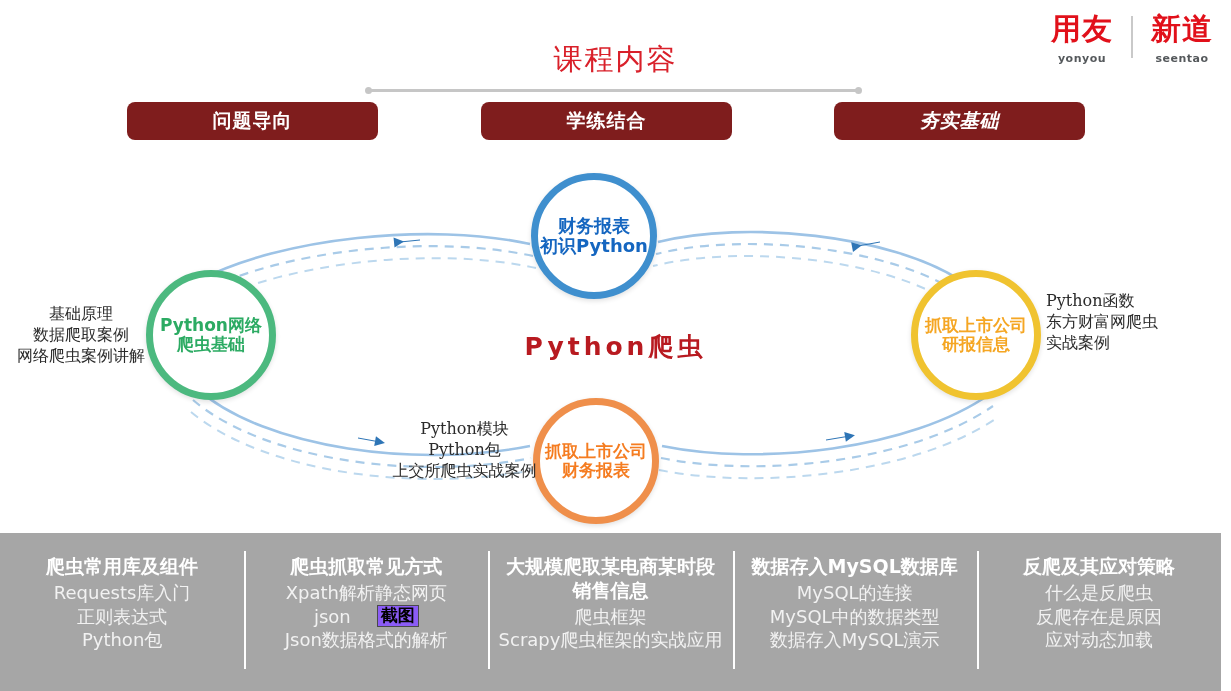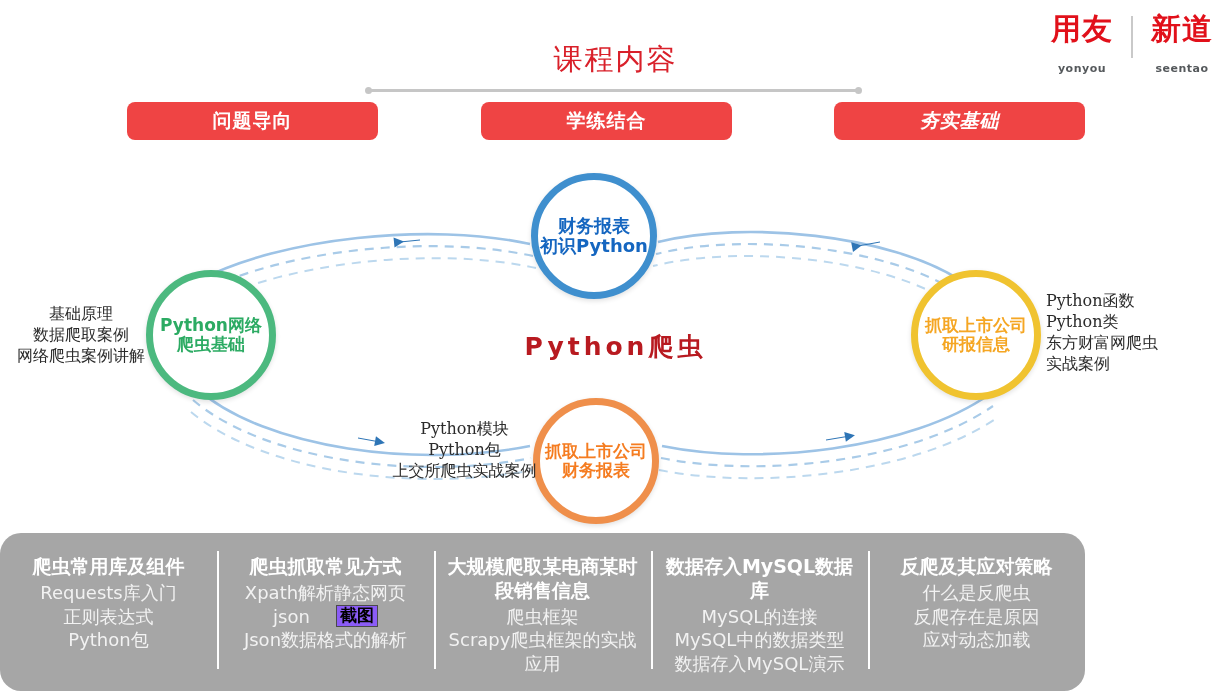--- a/index.html
+++ b/index.html
@@ -8,41 +8,41 @@
     background:#ffffff;
     font-family:"Liberation Sans", sans-serif;
     position:relative;
     overflow:hidden;
   }
 
   
   .logo { position:absolute; top:14px; right:18px; display:flex; align-items:flex-start; }
   .logo-block { display:flex; flex-direction:column; align-items:center; }
   .logo-cn { font-family:"DejaVu Sans", sans-serif; font-weight:bold; font-size:30px; color:#e1101a; line-height:1.0; letter-spacing:1px; }
-  .logo-en { font-family:"DejaVu Sans", sans-serif; font-size:11px; color:#55595c; letter-spacing:0.5px; margin-top:18px; font-weight:bold; }
+  .logo-en { font-family:"DejaVu Sans", sans-serif; font-size:11px; color:#55595c; letter-spacing:0.5px; margin-top:8px; font-weight:bold; }
   .logo-sep { width:2px; height:42px; background:#c9c9c9; margin:2px 18px 0 18px; }
 
   
   .page-title {
     position:absolute; top:40px; left:0; width:1231px; text-align:center;
     font-family:"DejaVu Sans", sans-serif;
     font-size:29px; color:#d9202a; letter-spacing:2px; font-weight:normal;
   }
 
   
   .connector { position:absolute; top:86px; left:365px; width:497px; height:8px; }
   .connector .bar { position:absolute; top:3px; left:4px; width:489px; height:3px; background:#c6c6c6; border-radius:2px; }
   .connector .dot { position:absolute; top:1px; width:7px; height:7px; border-radius:50%; background:#c6c6c6; }
   .connector .dot.l { left:0; }
   .connector .dot.r { right:0; }
 
   
   .pill {
     position:absolute; height:38px; border-radius:8px;
-    background:#ef4444;
+    background:#7f1d1d;
     display:flex; align-items:center; justify-content:center;
     color:#ffffff; font-family:"DejaVu Sans", sans-serif;
     font-size:19px; font-weight:bold; letter-spacing:1px;
   }
   .pill.p1 { left:127px; top:102px; width:251px; }
   .pill.p2 { left:481px; top:102px; width:251px; }
   .pill.p3 { left:834px; top:102px; width:251px;font-style:italic; }
 
   
   .diagram { position:absolute; left:0; top:150px; width:1231px; height:375px; }
@@ -72,22 +72,22 @@
     font-size:16px; color:#2b2b2b; line-height:1.32;
   }
   .cap span { display:block; white-space:nowrap; }
   .cap-left   { left:6px;   top:153px; width:150px; text-align:center; }
   .cap-top    { left:672px; top:35px;  width:175px; text-align:center; }
   .cap-right  { left:1046px;top:140px; width:170px; text-align:left; }
   .cap-bottom { left:362px; top:268px; width:205px; text-align:center; }
 
   
   .strip {
-    position:absolute; left:0; top:533px; width:1085px; height:158px;
-    background:#a6a6a6; display:flex;border-radius:21px;
+    position:absolute; left:0; top:533px; width:1221px; height:158px;
+    background:#a6a6a6; display:flex;
   }
   .strip-col {
     flex:1; position:relative; padding:22px 10px 0 10px;
     display:flex; flex-direction:column; align-items:center;
     color:#ffffff; text-align:center;
     font-family:"DejaVu Sans", sans-serif;
   }
   .strip-col + .strip-col::before {
     content:""; position:absolute; left:0; top:18px; width:2px; height:118px; background:#ffffff;
   }
@@ -179,21 +179,20 @@
     <span>财务报表</span>
   </div>
 
   <div class="cap cap-left">
     <span>基础原理</span>
     <span>数据爬取案例</span>
     <span>网络爬虫案例讲解</span>
   </div>
   <div class="cap cap-right">
     <span>Python函数</span>
-    <span>Python类</span>
     <span>东方财富网爬虫</span>
     <span>实战案例</span>
   </div>
   <div class="cap cap-bottom">
     <span>Python模块</span>
     <span>Python包</span>
     <span>上交所爬虫实战案例</span>
   </div>
 </div>
 

